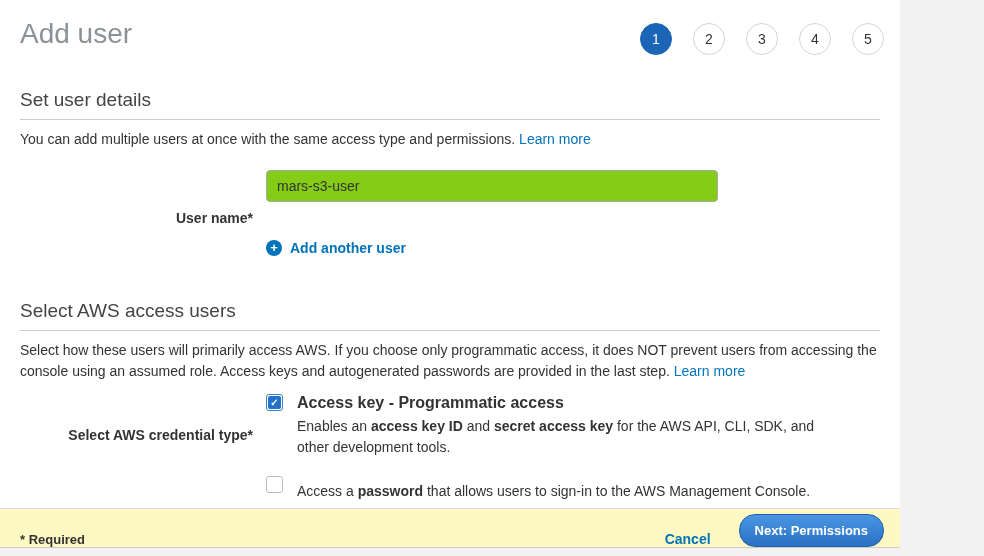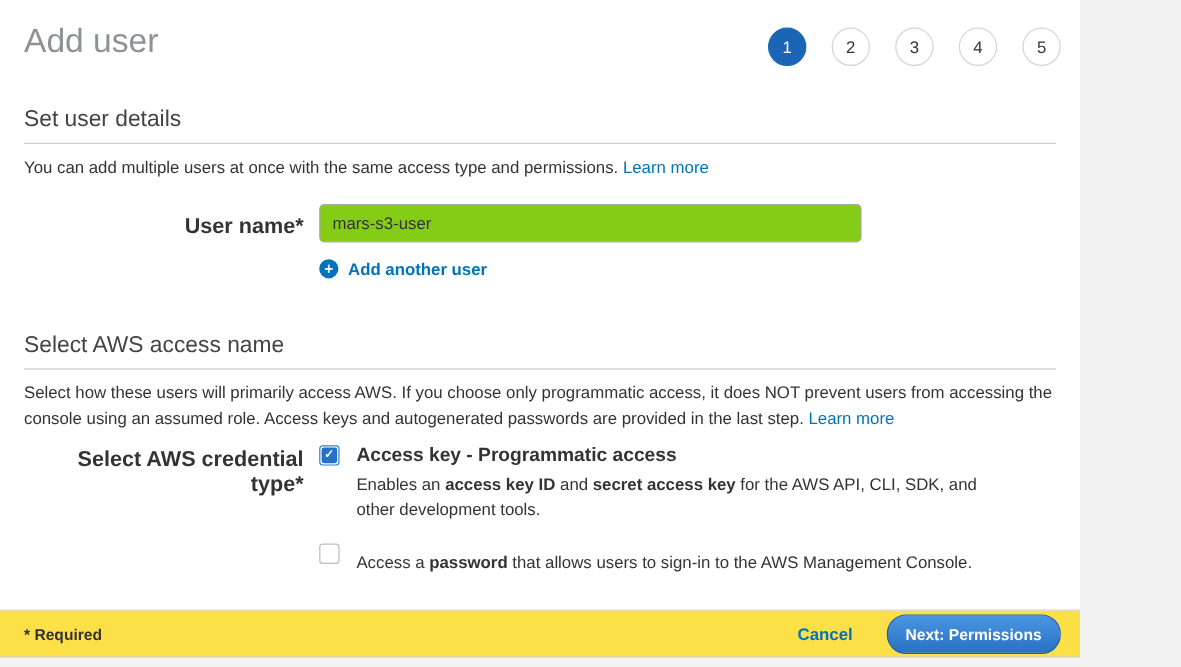--- a/index.html
+++ b/index.html
@@ -38,21 +38,21 @@
   .section-user-details h2 { margin-top: 34px; }
   .section-access-type h2 { margin-top: 44px; }
   p.section-intro {
     margin-top: 9px; font-size: 14px; line-height: 21px; color: #333;
   }
   a.text-link { color: #0073bb; text-decoration: none; cursor: pointer; }
   
   .form-row { display: flex; margin-top: 20px; }
   .form-label-col {
     width: 233px; flex: 0 0 233px; text-align: right; padding-right: 0;
-    font-size: 18px; font-weight: bold; color: #333;
+    font-size: 14px; font-weight: bold; color: #333; margin-top: 32px;
   }
   .form-field-col { margin-left: 13px; flex: 1; }
   .username-row .form-label-col { padding-top: 8px; }
   .text-input {
     width: 452px; height: 32px;
     border: 1px solid #aaa; border-radius: 4px;
     padding: 0 10px; font-size: 14px; color: #333;
     font-family: "Liberation Sans", sans-serif;
     background: #84cc16; outline: none;
   }
@@ -89,23 +89,23 @@
   }
   .option-text { margin-left: 14px; }
   .option-title { font-size: 16px; font-weight: bold; color: #333; line-height: 17px; }
   .option-desc {
     margin-top: 5px; font-size: 14px; line-height: 21px; color: #333;
     max-width: 528px;
   }
   
   .footer-wrap { position: absolute; left: 0; right: 0; bottom: 0; }
   .footer-bar {
-    display: flex; align-items: center;
+    display: flex; align-items: flex-end;
     height: 40px; padding: 0 16px 0 20px;
-    background: #fde047;
+    background: #fef9c3;
     border-top: 1px solid #ddd; border-bottom: 1px solid #ccc; margin-top: 36px;
   }
   .required-note { font-size: 13px; font-weight: bold; color: #333; }
   .footer-spacer { flex: 1; }
   .cancel-link {
     font-size: 14px; font-weight: bold; color: #0073bb;
     text-decoration: none; margin-right: 28px; cursor: pointer;
   }
   .primary-button {
     background: linear-gradient(#4a96e2, #2a70c4);
@@ -145,21 +145,21 @@
         </div>
       </div>
 
       <a class="add-another">
         <span class="plus-icon">+</span>
         <span>Add another user</span>
       </a>
     </section>
 
     <section class="section-access-type">
-      <h2 class="section-heading">Select AWS access name</h2>
+      <h2 class="section-heading">Select AWS access users</h2>
       <p class="section-intro"><span>Select how these users will primarily access AWS. If you choose only programmatic access, it does NOT prevent users from accessing the console using an assumed role. Access keys and autogenerated passwords are provided in the last step. </span><a class="text-link">Learn more</a></p>
 
       <div class="form-row credential-row">
         <div class="form-label-col">Select AWS credential type*</div>
         <div class="form-field-col">
 
           <div class="option">
             <div class="checkbox checked">
               <span class="check-fill">✓</span>
             </div>

